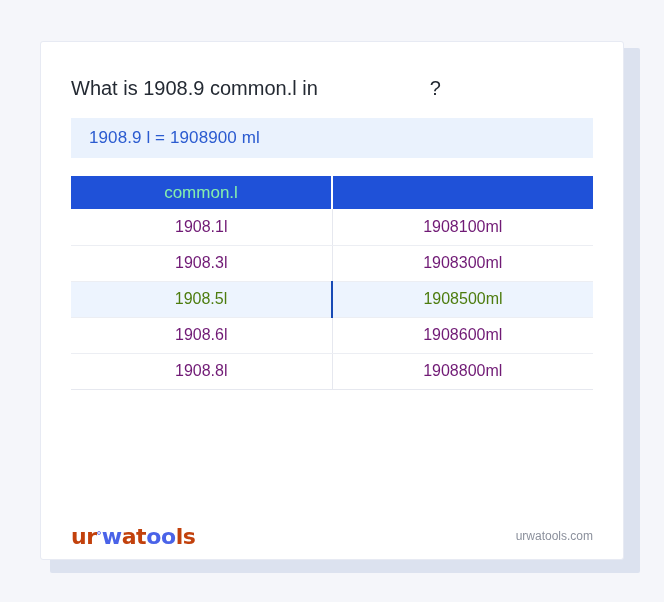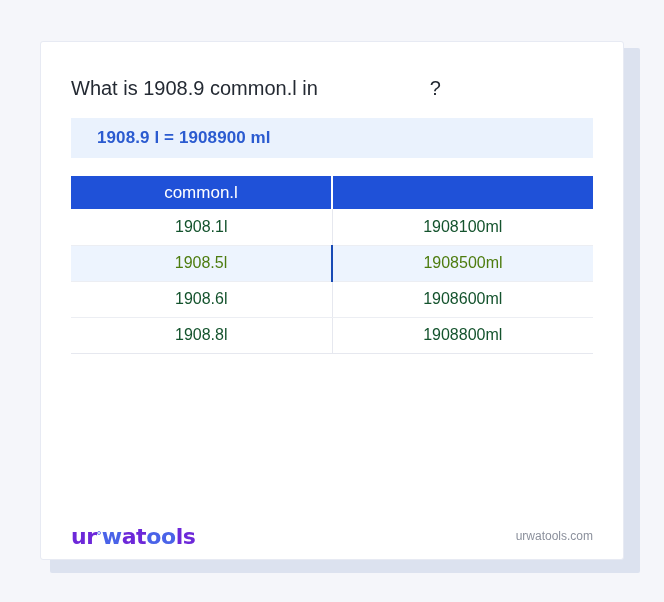--- a/index.html
+++ b/index.html
@@ -62,53 +62,52 @@
     min-width: 112px;
   }
 
   
   .answer-banner {
     margin-top: 17px;
     height: 40px;
     background: #eaf2fd;
     display: flex;
     align-items: center;
-    padding-left: 26px;
-    font-weight: bold;
+    padding-left: 18px;
   }
   .answer-text {
     font-size: 17px;
     color: #2b5bd0;
     letter-spacing: 0.1px;
   }
 
   
   .conv-table {
     margin-top: 18px;
     width: 100%;
     border-collapse: collapse;
     table-layout: fixed;
   }
   .conv-table th {
     background: #1f51d8;
-    color: #ffffff;
+    color: #86efac;
     font-size: 17px;
     font-weight: 400;
     height: 33px;
     text-align: center;
     vertical-align: middle;
   }
   .conv-table th.col-left  { border-right: 2px solid #ffffff; }
 
   .conv-table td {
     height: 36px;
     text-align: center;
     vertical-align: middle;
     font-size: 16px;
-    color: #14532d;
+    color: #701a75;
     border-bottom: 1px solid #eceef3;
     background: #ffffff;
   }
   .conv-table td.col-left {
     border-right: 1px solid #e6e8ef;
   }
   .conv-table tr:last-child td {
     border-bottom: 1px solid #e6e8ef;
   }
 
@@ -134,21 +133,21 @@
 
   .logo {
     font-size: 22px;
     font-weight: 700;
     letter-spacing: -0.4px;
     color: #1a1a1a;
     display: inline-flex;
     align-items: baseline;
     font-family: "DejaVu Sans", "Liberation Sans", sans-serif;
   }
-  .logo .lg-dark { color: #6d28d9; }
+  .logo .lg-dark { color: #c2410c; }
   .logo .lg-blue { color: #4a63e8; }
   .logo .lg-dot {
     display: inline-block;
     width: 4px;
     height: 4px;
     border: 1.2px solid #6d7df0;
     border-radius: 50%;
     position: relative;
     top: -9px;
     margin: 0 0.5px;
@@ -180,20 +179,24 @@
       <thead>
         <tr>
           <th class="col-left">common.l</th>
           <th class="col-right"></th>
         </tr>
       </thead>
       <tbody>
         <tr>
           <td class="col-left">1908.1l</td>
           <td class="col-right">1908100ml</td>
+        </tr>
+        <tr>
+          <td class="col-left">1908.3l</td>
+          <td class="col-right">1908300ml</td>
         </tr>
         <tr class="row-highlight">
           <td class="col-left">1908.5l</td>
           <td class="col-right">1908500ml</td>
         </tr>
         <tr>
           <td class="col-left">1908.6l</td>
           <td class="col-right">1908600ml</td>
         </tr>
         <tr>

